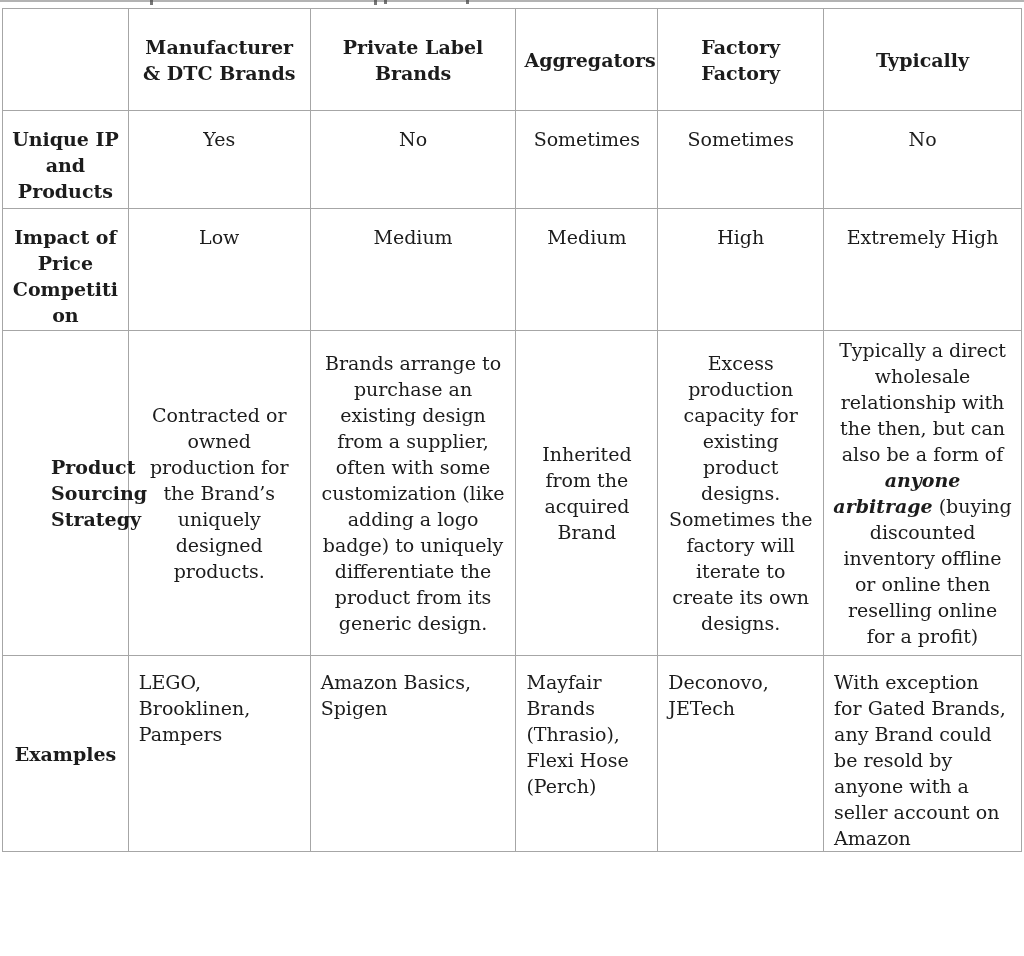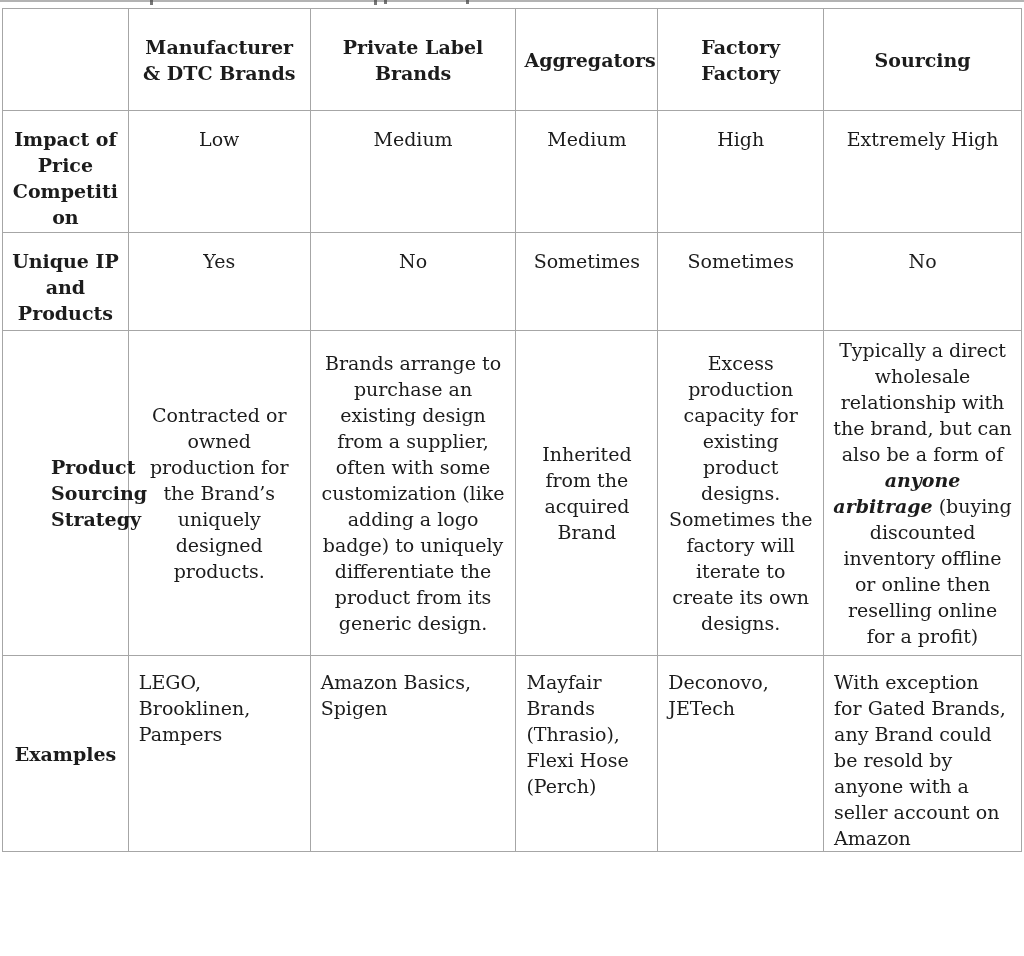--- a/index.html
+++ b/index.html
@@ -116,51 +116,51 @@
         <col class="c-resell">
     </colgroup>
 
     <thead>
       <tr class="r-head">
         <th></th>
         <th class="col-manuf"><span class="hdr-text">Manufacturer &amp; DTC Brands</span></th>
         <th class="col-private"><span class="hdr-text">Private Label Brands</span></th>
         <th class="col-aggr"><span class="hdr-text">Aggregators</span></th>
         <th class="col-factory"><span class="hdr-text">Factory Factory</span></th>
-        <th class="col-resell"><span class="hdr-text">Sourcing</span></th>
+        <th class="col-resell"><span class="hdr-text">Typically</span></th>
       </tr>
     </thead>
 
     <tbody>
+      <tr class="r-attr r1">
+        <th>Unique IP and Products</th>
+        <td>Yes</td>
+        <td>No</td>
+        <td>Sometimes</td>
+        <td>Sometimes</td>
+        <td>No</td>
+      </tr>
+
       <tr class="r-attr r2">
         <th>Impact of Price Competition</th>
         <td>Low</td>
         <td>Medium</td>
         <td>Medium</td>
         <td>High</td>
         <td>Extremely High</td>
       </tr>
 
-      <tr class="r-attr r1">
-        <th>Unique IP and Products</th>
-        <td>Yes</td>
-        <td>No</td>
-        <td>Sometimes</td>
-        <td>Sometimes</td>
-        <td>No</td>
-      </tr>
-
 
       <tr class="r-sourcing">
         <th>Product Sourcing Strategy</th>
         <td>Contracted or owned production for the Brand’s uniquely designed products.</td>
         <td>Brands arrange to purchase an existing design from a supplier, often with some customization (like adding a logo badge) to uniquely differentiate the product from its generic design.</td>
         <td>Inherited from the acquired Brand</td>
         <td>Excess production capacity for existing product designs. Sometimes the factory will iterate to create its own designs.</td>
-        <td><span>Typically a direct wholesale relationship with the brand, but can also be a form of </span><span class="em-bold-italic">anyone arbitrage</span><span> (buying discounted inventory offline or online then reselling online for a profit)</span></td>
+        <td><span>Typically a direct wholesale relationship with the then, but can also be a form of </span><span class="em-bold-italic">anyone arbitrage</span><span> (buying discounted inventory offline or online then reselling online for a profit)</span></td>
       </tr>
 
       <tr class="r-examples">
         <th>Examples</th>
         <td>LEGO, Brooklinen, Pampers</td>
         <td>Amazon Basics, Spigen</td>
         <td>Mayfair Brands (Thrasio), Flexi Hose (Perch)</td>
         <td>Deconovo, JETech</td>
         <td>With exception for Gated Brands, any Brand could be resold by anyone with a seller account on Amazon</td>
       </tr>

